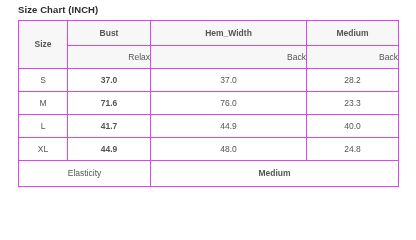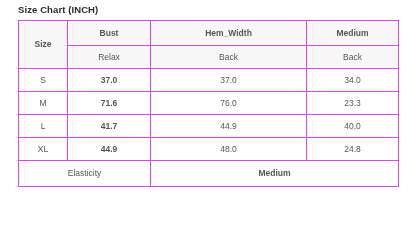--- a/index.html
+++ b/index.html
@@ -64,21 +64,21 @@
   col.c-bust   { width: 83px;  }
   col.c-hem    { width: 156px; }
   col.c-length { width: 92px;  }
 
   
   tr.head-1 td,
   tr.head-2 td {
     background: #f7f7f7;
   }
   tr.head-1 td { height: 24px; }
-  tr.head-2 td { height: 22px; }
+  tr.head-2 td { height: 22px; text-align: right; }
 
   td.head-label {
     font-weight: bold;
     color: #2b2b2b;
     font-size: 8.5px;
   }
   td.head-sub {
     font-weight: normal;
     color: #555555;
     font-size: 8.5px;
@@ -146,21 +146,21 @@
         <tr class="head-2">
           <td class="head-sub">Relax</td>
           <td class="head-sub">Back</td>
           <td class="head-sub">Back</td>
         </tr>
 
         <tr class="data-row">
           <td class="cell-size">S</td>
           <td class="cell-bust">37.0</td>
           <td class="cell-val">37.0</td>
-          <td class="cell-val">34.0</td>
+          <td class="cell-val">28.2</td>
         </tr>
 
         <tr class="data-row">
           <td class="cell-size">M</td>
           <td class="cell-bust">71.6</td>
           <td class="cell-val">76.0</td>
           <td class="cell-val">23.3</td>
         </tr>
 
         <tr class="data-row">

